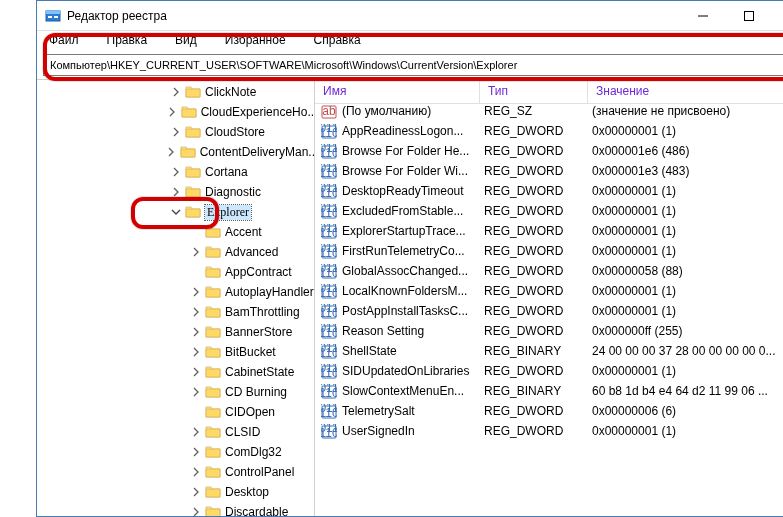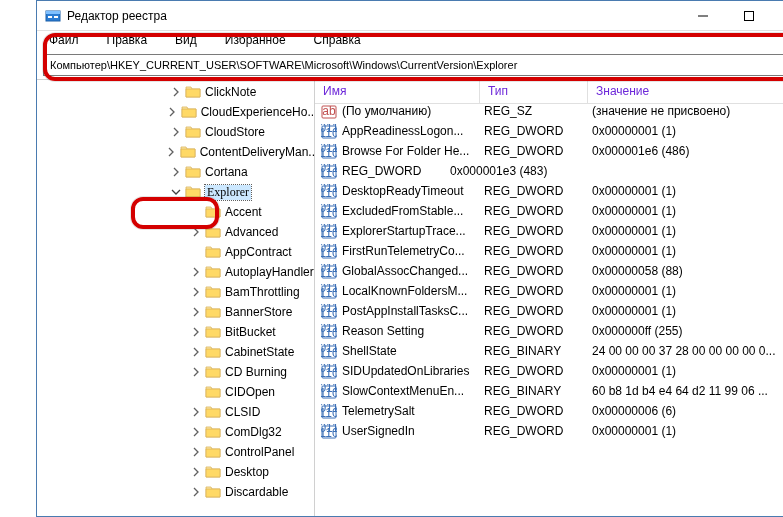--- a/index.html
+++ b/index.html
@@ -156,20 +156,35 @@
             </svg>
           </span>
           <span class="folder">
             <svg width="16" height="16" viewBox="0 0 16 16">
               <path d="M1 3h5l1 2h8v8H1z" fill="#ffe9a6" stroke="#d9b35a" stroke-width="0.8"></path>
               <path d="M1 5h14v8H1z" fill="#ffd966" stroke="#d9b35a" stroke-width="0.8"></path>
             </svg>
           </span>
           <span class="label">Cortana</span>
         </div>
+        <div class="tree-row">
+          <span class="indent" style="width:132px"></span>
+          <span class="expander">
+            <svg width="10" height="10">
+              <path d="M3 1 L7 5 L3 9" fill="none" stroke="#606060" stroke-width="1.3"></path>
+            </svg>
+          </span>
+          <span class="folder">
+            <svg width="16" height="16" viewBox="0 0 16 16">
+              <path d="M1 3h5l1 2h8v8H1z" fill="#ffe9a6" stroke="#d9b35a" stroke-width="0.8"></path>
+              <path d="M1 5h14v8H1z" fill="#ffd966" stroke="#d9b35a" stroke-width="0.8"></path>
+            </svg>
+          </span>
+          <span class="label">Diagnostic</span>
+        </div>
         <div class="tree-row selected">
           <span class="indent" style="width:132px"></span>
           <span class="expander">
             <svg width="10" height="10">
               <path d="M1 3 L5 7 L9 3" fill="none" stroke="#404040" stroke-width="1.3"></path>
             </svg>
           </span>
           <span class="folder">
             <svg width="16" height="16" viewBox="0 0 16 16">
               <path d="M1 3h5l1 2h8v8H1z" fill="#ffe9a6" stroke="#d9b35a" stroke-width="0.8"></path>
@@ -435,20 +450,21 @@
             <span class="rvalue">0x000001e6 (486)</span>
           </div>
           <div class="row">
             <span class="ricon">
               <svg width="16" height="16" viewBox="0 0 16 16">
                 <rect x="1" y="2" width="14" height="12" rx="1" fill="#fff" stroke="#3b6fb6"></rect>
                 <text x="8" y="8" font-size="5" text-anchor="middle" fill="#3b6fb6" font-family="Arial">011</text>
                 <text x="8" y="13" font-size="5" text-anchor="middle" fill="#3b6fb6" font-family="Arial">110</text>
               </svg>
             </span>
+            <span class="rname">Browse For Folder Wi...</span>
             <span class="rtype">REG_DWORD</span>
             <span class="rvalue">0x000001e3 (483)</span>
           </div>
           <div class="row">
             <span class="ricon">
               <svg width="16" height="16" viewBox="0 0 16 16">
                 <rect x="1" y="2" width="14" height="12" rx="1" fill="#fff" stroke="#3b6fb6"></rect>
                 <text x="8" y="8" font-size="5" text-anchor="middle" fill="#3b6fb6" font-family="Arial">011</text>
                 <text x="8" y="13" font-size="5" text-anchor="middle" fill="#3b6fb6" font-family="Arial">110</text>
               </svg>

